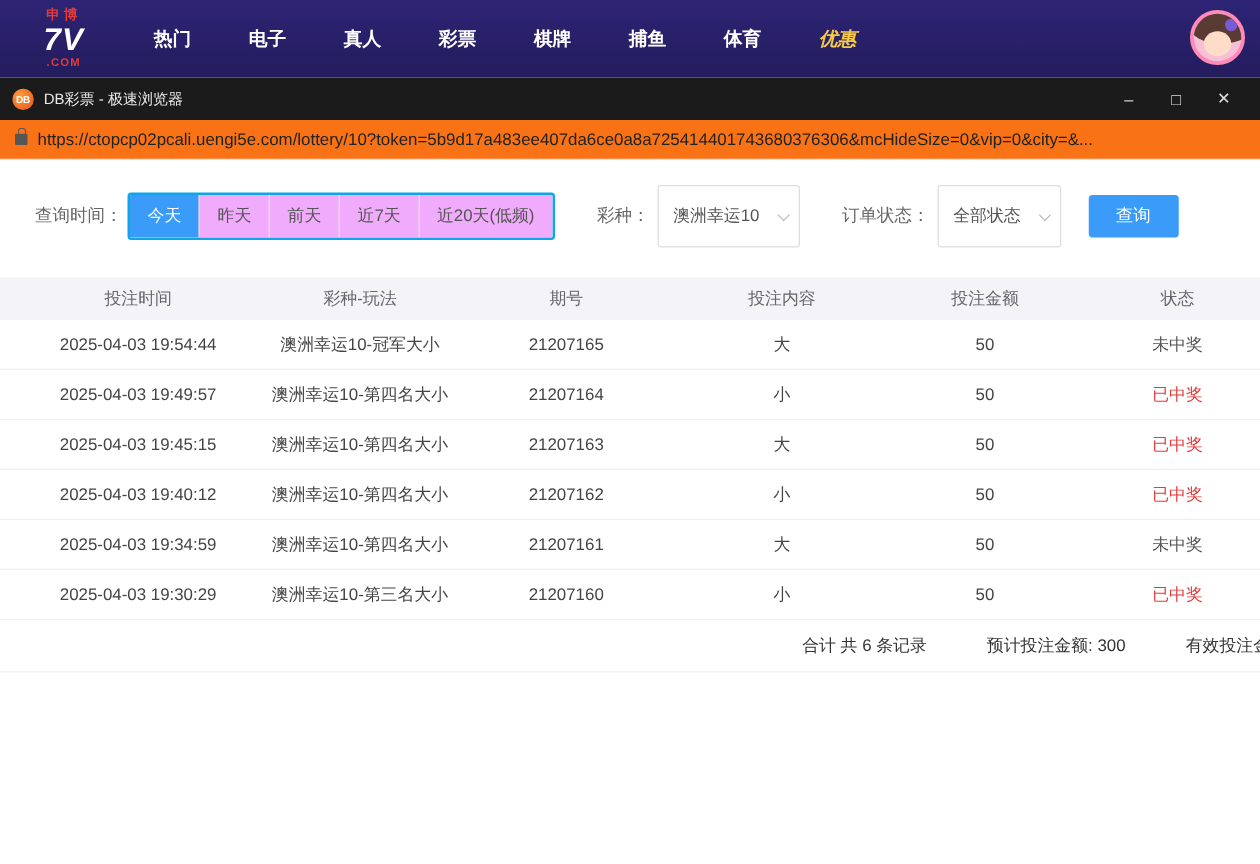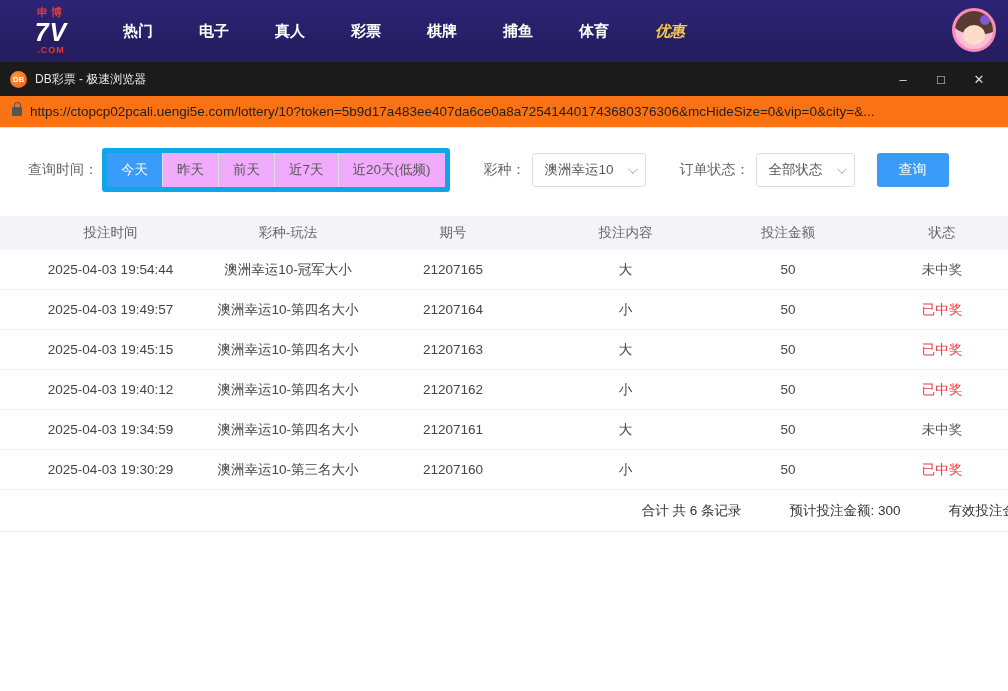--- a/index.html
+++ b/index.html
@@ -34,25 +34,25 @@
   .url { font-size:13.5px; color:#222; white-space:nowrap; overflow:hidden; }
 
   
   .content { background:#fff; }
   .tabsrow { display:flex; padding:0 28px; border-bottom:1px solid #f2f2f2; }
   .tab { font-size:16px; color:#555; padding:21px 3px 15px 3px; margin-right:46px; cursor:pointer; border-bottom:3px solid transparent; }
   .tab.active { color:#3aa0f8; border-bottom-color:#3aa0f8; }
 
   .filters { display:flex; align-items:center; padding:20px 28px 0 28px; }
   .flabel { font-size:14px; color:#666; white-space:nowrap; }
-  .seggroup { display:flex; border:5px solid #0ea5e9; border-radius:3px; overflow:hidden; margin-left:4px; }
+  .seggroup { display:flex; border:2px solid #0ea5e9; border-radius:3px; overflow:hidden; margin-left:4px; }
   .seg { font-size:13.5px; color:#555; padding:8px 14px; border-left:1px solid #ddd; cursor:pointer; white-space:nowrap; background:#f0abfc; }
   .seg:first-child { border-left:none; }
   .seg.active { background:#3a9cf8; color:#fff; }
-  .selectbox { display:flex; align-items:center; justify-content:space-between; border:1px solid #ddd; border-radius:3px; height:34px; padding:0 10px 0 12px; margin-left:6px; cursor:pointer; background:#fff; }
+  .selectbox { display:flex; align-items:center; justify-content:space-between; border:1px solid #ddd; border-radius:3px; height:50px; padding:0 10px 0 12px; margin-left:6px; cursor:pointer; background:#fff; }
   .selectbox .val { font-size:13.5px; color:#555; margin-right:14px; white-space:nowrap; }
   .chev { width:7px; height:7px; border-right:1.5px solid #b8b8c4; border-bottom:1.5px solid #b8b8c4; transform:rotate(45deg) translateY(-2px); flex:none; }
   .gap34 { width:34px; flex:none; }
   .searchbtn { background:#3a9cf8; color:#fff; font-size:14px; border:none; border-radius:3px; height:34px; width:72px; margin-left:22px; cursor:pointer; }
 
   
   .table { margin-top:24px; }
   .tr, .thead { display:grid; grid-template-columns:175px 180px 150px 195px 130px 178px; align-items:center;padding-left:23px; }
   .thead { background:#f3f3f8; height:34px; }
   .th { font-size:13.5px; color:#666; text-align:center; }

